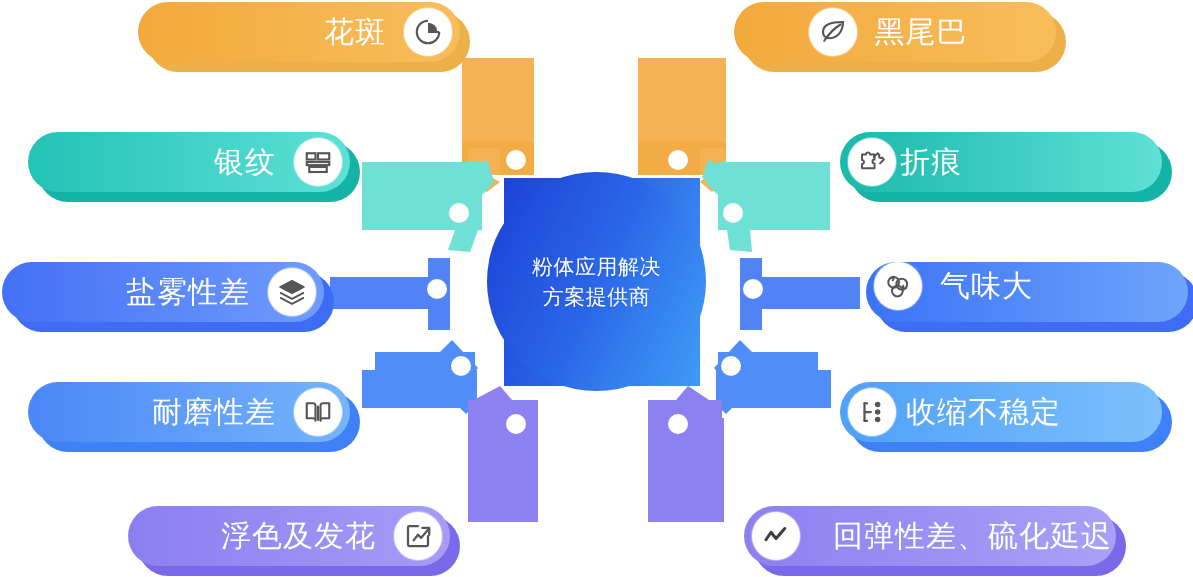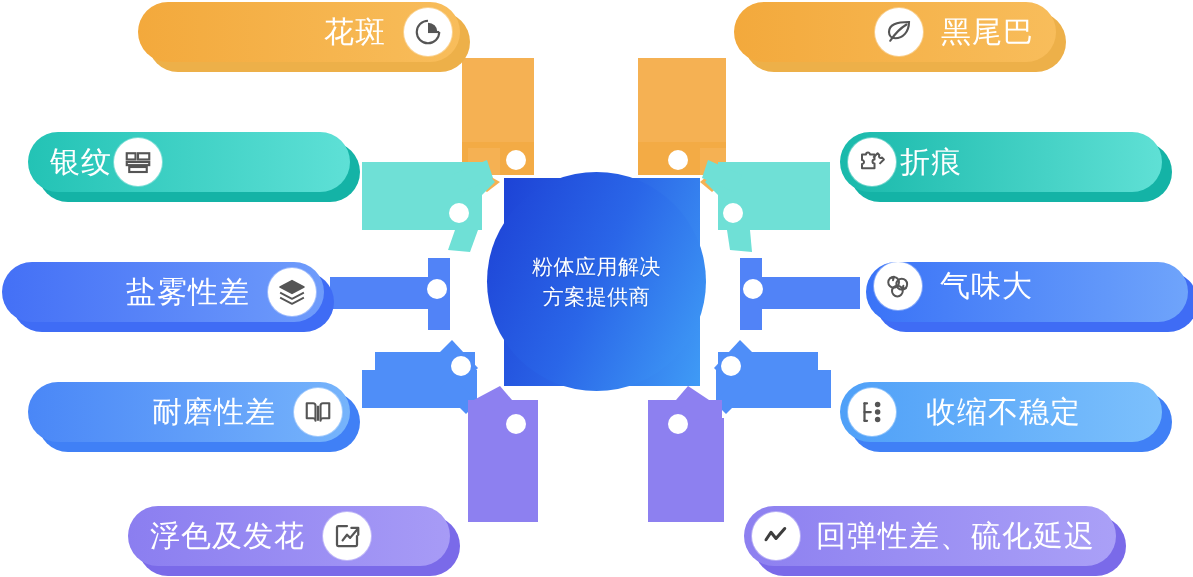--- a/index.html
+++ b/index.html
@@ -202,21 +202,21 @@
     <span class="pic">
       <svg width="30" height="30" viewBox="0 0 24 24" fill="none" stroke="#555" stroke-width="1.7">
         <path d="M12 3a9 9 0 1 0 9 9"></path>
         <path d="M12 12V4.5a7.5 7.5 0 0 1 7.5 7.5H12z" fill="#555" stroke="none"></path>
         <path d="M12 12h9"></path>
       </svg>
     </span>
   </div>
 
   <div class="plate pl-teal" style="left:38px;top:142px;width:322px;height:60px;"></div>
-  <div class="pill left th-teal" style="left:28px;top:132px;width:322px;padding:0 8px 0 22px;gap:2px;">
+  <div class="pill left th-teal" style="left:28px;top:132px;width:322px;padding:0 8px 0 22px;justify-content:flex-end;gap:18px;">
     <span class="plabel">银纹</span>
     <span class="pic">
       <svg width="30" height="30" viewBox="0 0 24 24" fill="none" stroke="#555" stroke-width="1.7">
         <rect x="3" y="5" width="7" height="5"></rect>
         <rect x="12" y="5" width="9" height="5"></rect>
         <rect x="3" y="12" width="18" height="2.5"></rect>
         <rect x="5" y="16" width="14" height="4"></rect>
       </svg>
     </span>
   </div>
@@ -239,33 +239,33 @@
     <span class="pic">
       <svg width="30" height="30" viewBox="0 0 24 24" fill="none" stroke="#555" stroke-width="1.7" stroke-linejoin="round">
         <path d="M3 5h5a2 2 0 0 1 2 2v12a2 2 0 0 0-2-2H3z"></path>
         <path d="M21 5h-5a2 2 0 0 0-2 2v12a2 2 0 0 1 2-2h5z"></path>
         <path d="M12 7v12"></path>
       </svg>
     </span>
   </div>
 
   <div class="plate pl-purple" style="left:138px;top:516px;width:322px;height:60px;"></div>
-  <div class="pill left th-purple" style="left:128px;top:506px;width:322px;padding:0 8px 0 22px;gap:18px;">
+  <div class="pill left th-purple" style="left:128px;top:506px;width:322px;padding:0 8px 0 22px;justify-content:flex-end;gap:18px;">
     <span class="plabel">浮色及发花</span>
     <span class="pic">
       <svg width="30" height="30" viewBox="0 0 24 24" fill="none" stroke="#555" stroke-width="1.8" stroke-linejoin="round" stroke-linecap="round">
         <path d="M20 12v7a1 1 0 0 1-1 1H5a1 1 0 0 1-1-1V5a1 1 0 0 1 1-1h7"></path>
         <path d="M8.5 15.5 12 11l2.5 2.5L20 7"></path>
         <path d="M15.5 5.5H21V11"></path>
       </svg>
     </span>
   </div>
 
   <div class="plate pl-orange" style="left:744px;top:12px;width:322px;height:60px;"></div>
-  <div class="pill right th-orange" style="left:734px;top:2px;width:322px;padding:0 22px 0 8px;justify-content:flex-end;gap:18px;">
+  <div class="pill right th-orange" style="left:734px;top:2px;width:322px;padding:0 22px 0 8px;justify-content:center;gap:18px;">
     <span class="pic">
       <svg width="30" height="30" viewBox="0 0 24 24" fill="none" stroke="#555" stroke-width="1.7" stroke-linecap="round">
         <path d="M20 4c0 8-5 13-11 13-3 0-5-2-5-5 0-6 6-8 16-8z"></path>
         <path d="M5 19C9 13 13 9 18 6"></path>
       </svg>
     </span>
     <span class="plabel">黑尾巴</span>
   </div>
 
   <div class="plate pl-teal" style="left:850px;top:142px;width:322px;height:60px;"></div>
@@ -287,37 +287,37 @@
         <circle cx="15" cy="10.5" r="4.3"></circle>
         <circle cx="11.5" cy="16" r="4.3"></circle>
         <path d="M6 5.5 8.8 4.6 8 7.4" stroke-linecap="round" stroke-linejoin="round"></path>
         <path d="M18.3 13.8 15.4 14.6 16.3 11.8" stroke-linecap="round" stroke-linejoin="round"></path>
       </svg>
     </span>
     <span class="plabel">气味大</span>
   </div>
 
   <div class="plate pl-blue2" style="left:850px;top:392px;width:322px;height:60px;"></div>
-  <div class="pill right th-blue2R" style="left:840px;top:382px;width:322px;padding:0 22px 0 8px;justify-content:flex-start;gap:30px;">
+  <div class="pill right th-blue2R" style="left:840px;top:382px;width:322px;padding:0 22px 0 8px;justify-content:flex-start;gap:10px;">
     <span class="pic">
       <svg width="30" height="30" viewBox="0 0 24 24" fill="none" stroke="#555" stroke-width="1.8" stroke-linecap="round">
         <path d="M6 5v14"></path>
         <path d="M6 5h2"></path>
         <path d="M6 19h2"></path>
         <path d="M6 12h5"></path>
         <circle cx="16.5" cy="6" r="2.2" fill="#555" stroke="none"></circle>
         <circle cx="16.5" cy="12" r="2.2" fill="#555" stroke="none"></circle>
         <circle cx="16.5" cy="18" r="2.2" fill="#555" stroke="none"></circle>
       </svg>
     </span>
     <span class="plabel">收缩不稳定</span>
   </div>
 
   <div class="plate pl-purple" style="left:754px;top:516px;width:372px;height:60px;"></div>
-  <div class="pill right th-purpleR" style="left:744px;top:506px;width:372px;padding:0 22px 0 8px;justify-content:flex-start;gap:16px;">
+  <div class="pill right th-purpleR" style="left:744px;top:506px;width:372px;padding:0 22px 0 8px;justify-content:flex-start;gap:33px;">
     <span class="pic">
       <svg width="30" height="30" viewBox="0 0 24 24" fill="none" stroke="#3d3d3d" stroke-width="2.4" stroke-linecap="round" stroke-linejoin="round">
         <path d="M4 15 8 9l4 5 7-8"></path>
       </svg>
     </span>
     <span class="plabel">回弹性差、硫化延迟</span>
   </div>
 
 </div>
 

